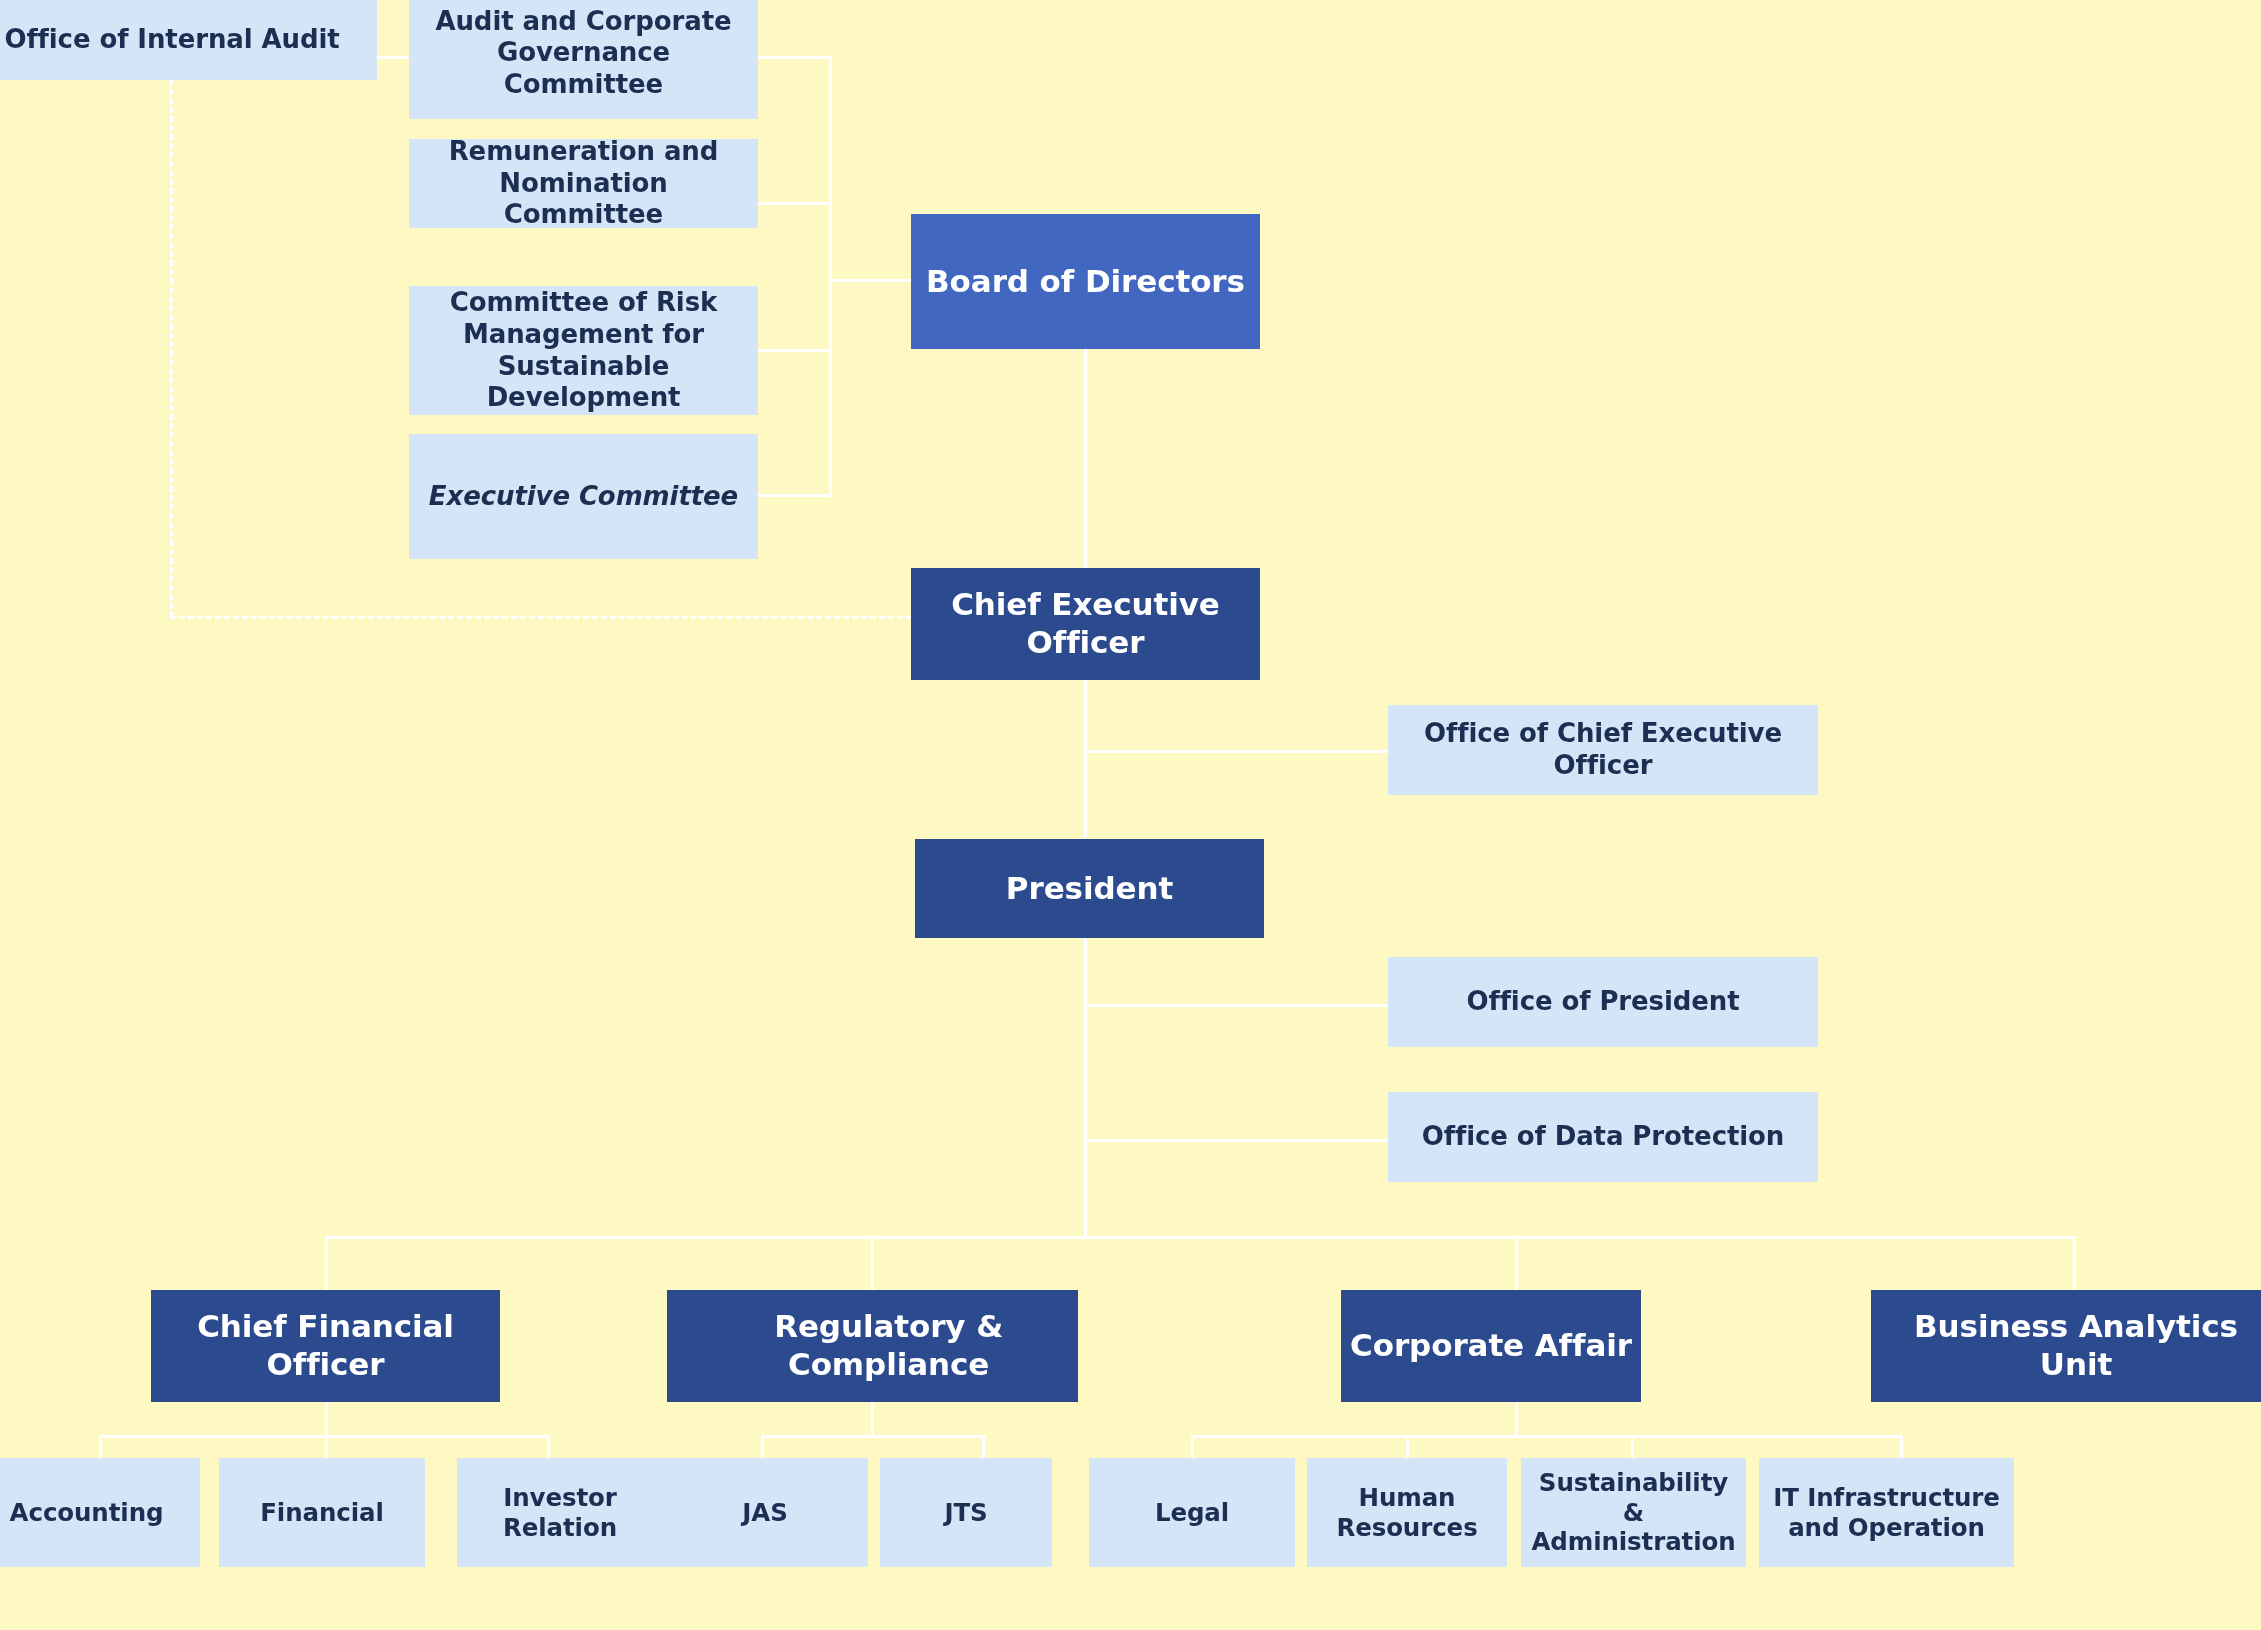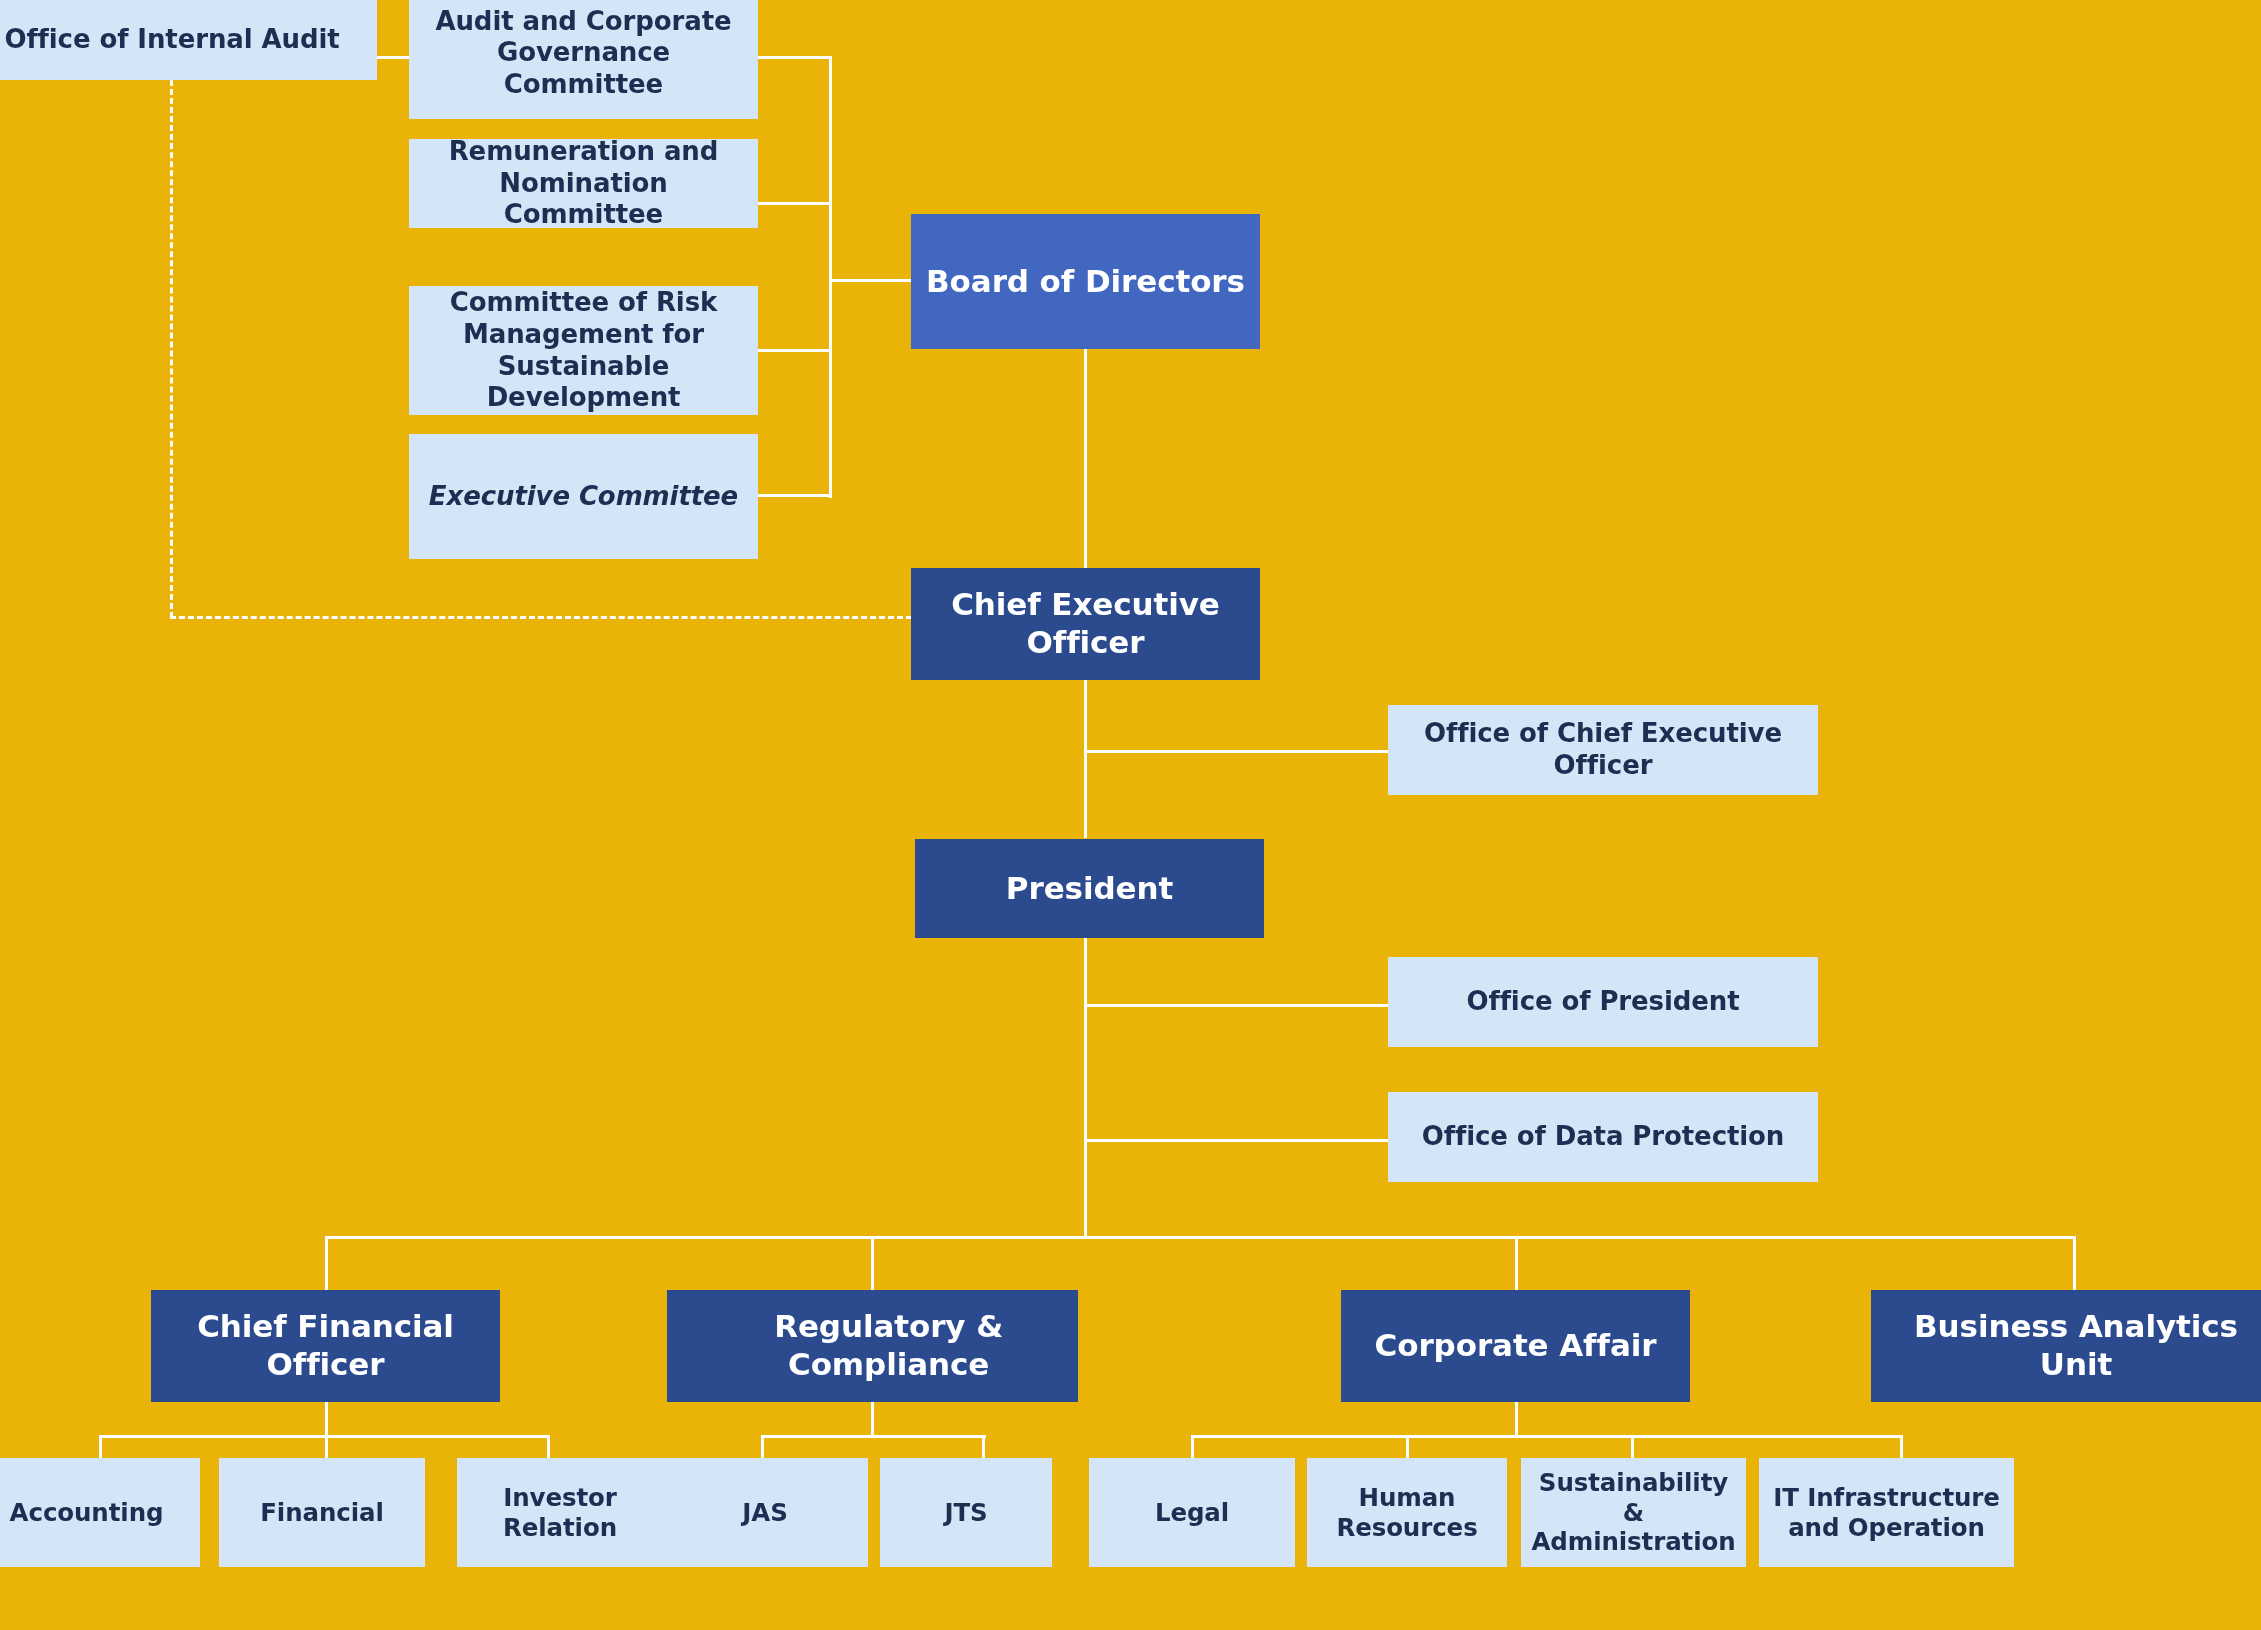--- a/index.html
+++ b/index.html
@@ -8,21 +8,21 @@
     padding: 0;
     background: #000000;
   }
   body {
     font-family: "DejaVu Sans", sans-serif;
   }
   #chart {
     position: relative;
     width: 2261px;
     height: 1630px;
-    background: #eab308;
+    background: #fef9c3;
     overflow: hidden;
   }
   .node {
     position: absolute;
     box-sizing: border-box;
     display: flex;
     align-items: center;
     justify-content: center;
     text-align: center;
     font-weight: 700;
@@ -168,21 +168,21 @@
   </div>
 
   <div class="node dark" style="left:151px; top:1290px; width:349px; height:112px;">
     <span class="txt">Chief Financial Officer</span>
   </div>
 
   <div class="node dark" style="left:667px; top:1290px; width:411px; height:112px;padding-left:39px;">
     <span class="txt">Regulatory &amp; Compliance</span>
   </div>
 
-  <div class="node dark" style="left:1341px; top:1290px; width:349px; height:112px;">
+  <div class="node dark" style="left:1341px; top:1290px; width:300px; height:112px;">
     <span class="txt">Corporate Affair</span>
   </div>
 
   <div class="node dark" style="left:1871px; top:1290px; width:410px; height:112px;">
     <span class="txt">Business Analytics Unit</span>
   </div>
 
   <div class="node light sub" style="left:-27px; top:1458px; width:227px; height:109px;">
     <span class="txt">Accounting</span>
   </div>

